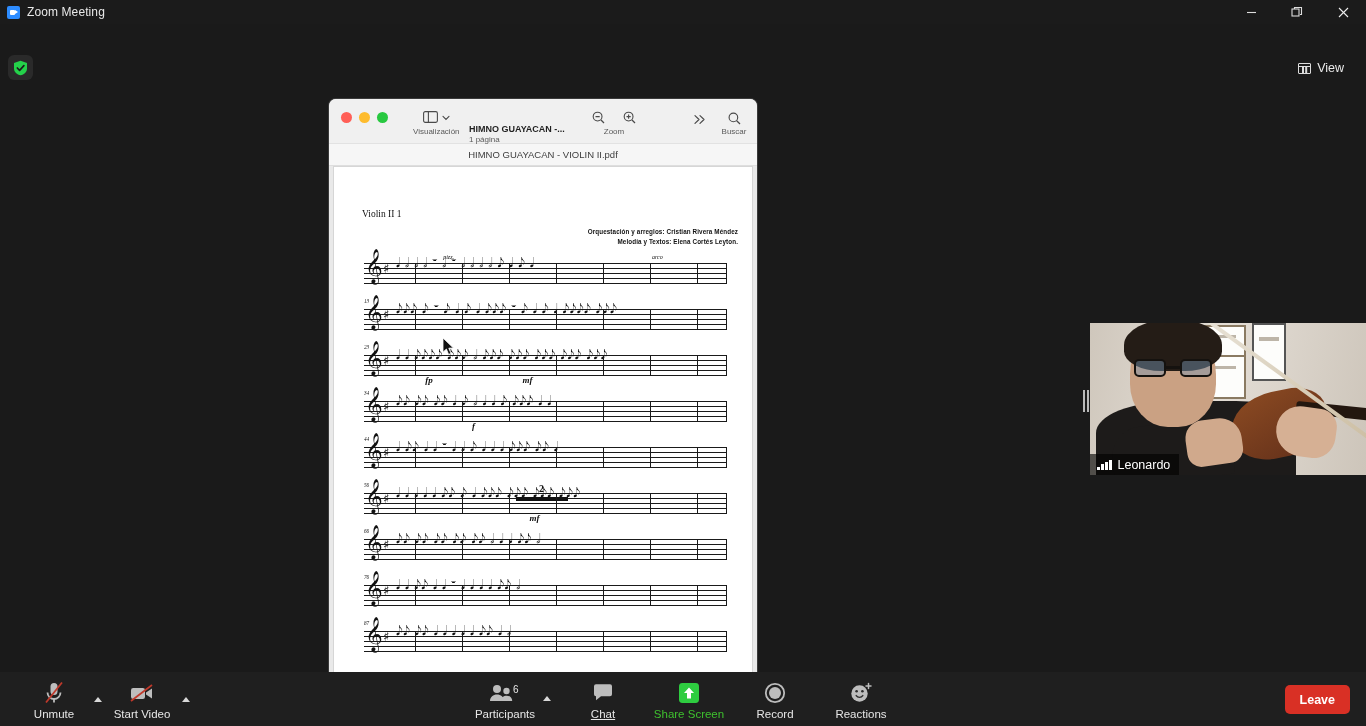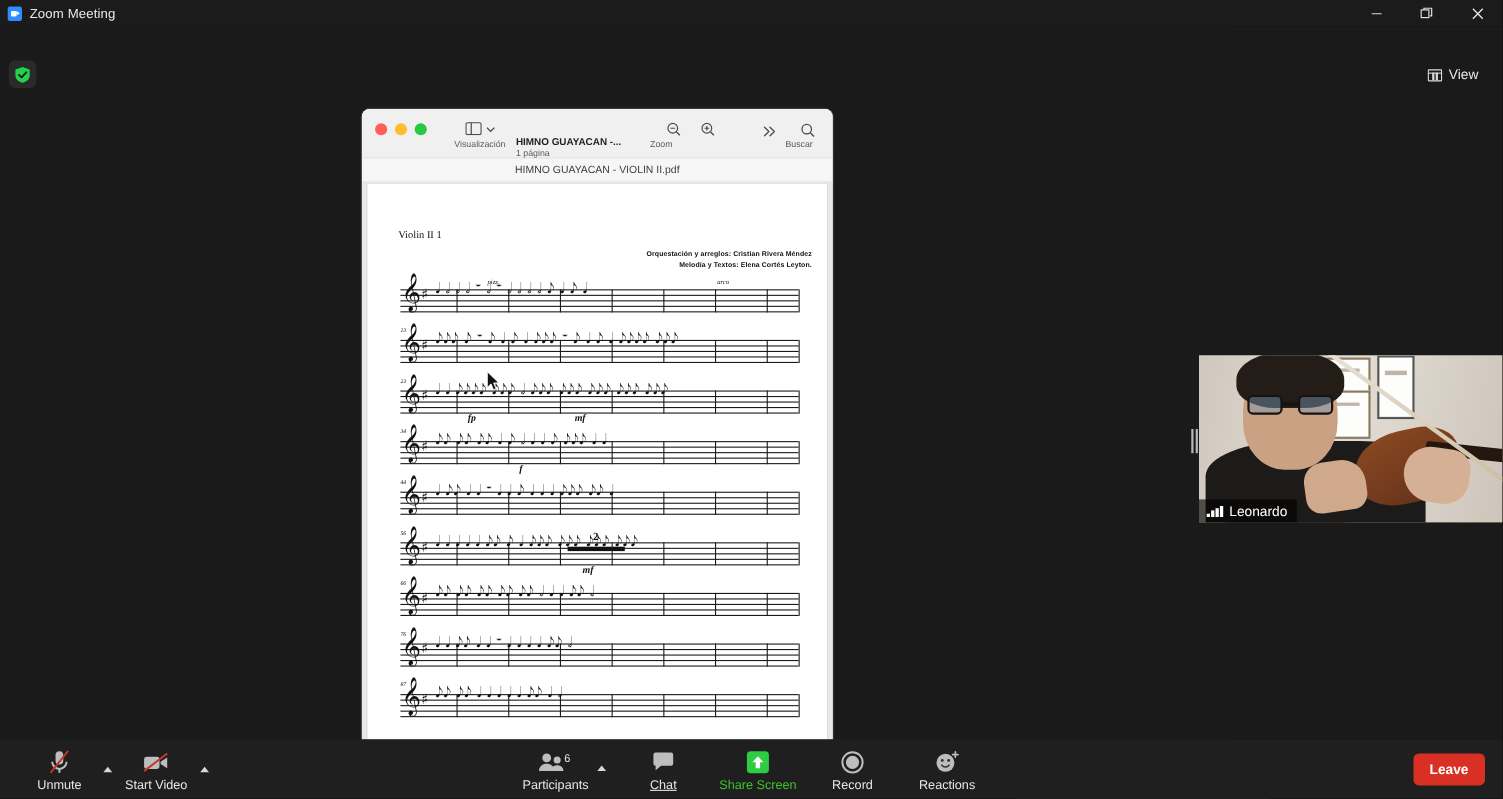--- a/index.html
+++ b/index.html
@@ -94,21 +94,21 @@
   }
   .pw-toolbar {
     height: 45px; background: #f0f0f0; border-bottom: 1px solid #e2e2e2;
     display: flex; align-items: flex-start; position: relative;
   }
   .traffic { display: flex; gap: 7px; padding: 13px 0 0 12px; }
   .tl { width: 11px; height: 11px; border-radius: 50%; }
   .tl.r { background: #ff5f57; } .tl.y { background: #febc2e; } .tl.g { background: #28c840; }
 
   .tb-item {
-    position: absolute; color: #4a4a4a; font-size: 8.5px;
+    position: absolute; text-align: center; color: #4a4a4a; font-size: 8.5px;
     line-height: 1;
   }
   .tb-item .lab { display: block; margin-top: 2px; color: #5a5a5a; font-size: 8px; }
   .tb-icons { display: flex; align-items: center; justify-content: center; gap: 4px; height: 16px; }
 
   .pw-subbar {
     height: 22px; background: #f6f6f6; border-bottom: 1px solid #dedede;
     display: flex; align-items: center; justify-content: center;
     font-size: 9.5px; color: #3d3d3d;
   }
@@ -359,21 +359,21 @@
             </span>
           </div>
           <span class="lab">Visualización</span>
         </div>
 
         <div class="tb-item" style="left:140px; top:26px; width:122px; text-align:left;">
           <div style="font-size:9px; font-weight:bold; color:#1f1f1f; white-space:nowrap;">HIMNO GUAYACAN -...</div>
           <span class="lab" style="text-align:left;">1 página</span>
         </div>
 
-        <div class="tb-item" style="left:262px; top:11px; width:74px;">
+        <div class="tb-item" style="left:248px; top:11px; width:74px;">
           <div class="tb-icons" style="gap:18px;">
             <span>
               <svg width="13" height="13" viewBox="0 0 13 13">
                 <circle cx="5.6" cy="5.6" r="4.4" fill="none" stroke="#4a4a4a" stroke-width="1.1"></circle>
                 <line x1="3.5" y1="5.6" x2="7.7" y2="5.6" stroke="#4a4a4a" stroke-width="1.1"></line>
                 <line x1="9" y1="9" x2="12" y2="12" stroke="#4a4a4a" stroke-width="1.2"></line>
               </svg>
             </span>
             <span>
               <svg width="13" height="13" viewBox="0 0 13 13">

